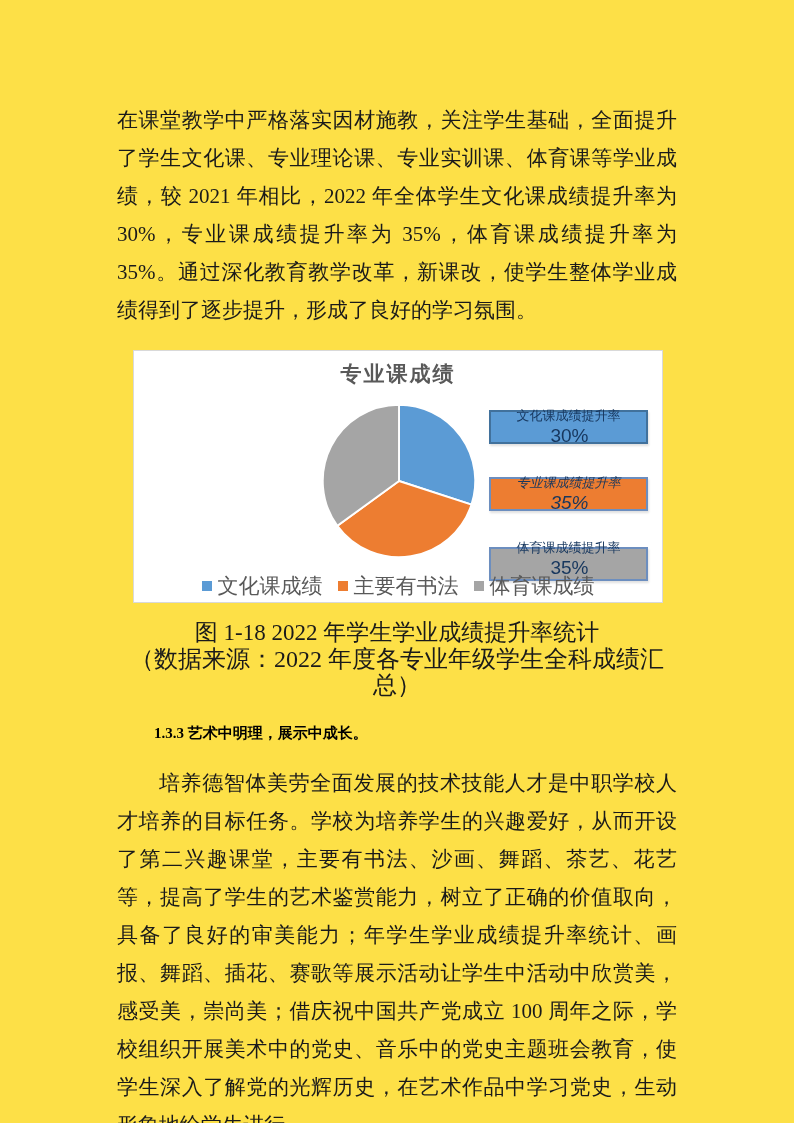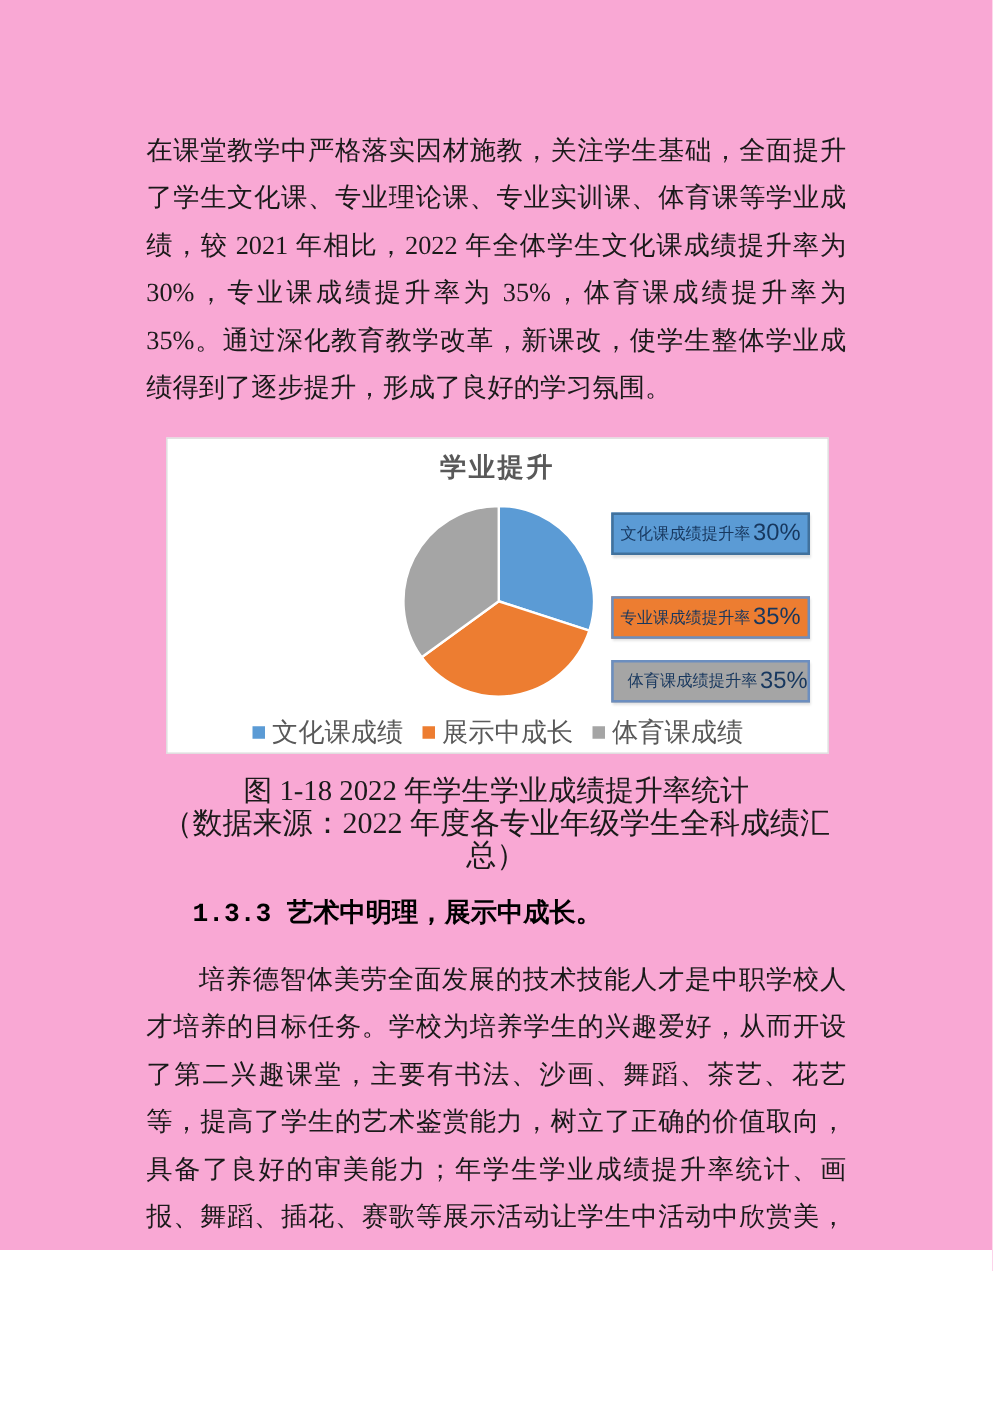--- a/index.html
+++ b/index.html
@@ -1,20 +1,20 @@
 <!DOCTYPE html>
 <html lang="zh"><head>
 <meta charset="utf-8">
 <style>
   html, body { margin: 0; padding: 0; background: #ffffff; }
   .page {
     position: relative;
     width: 794px;
-    height: 1000px;
-    background: #f9a8d4;
+    height: 1123px;
+    background: #fde047;
     overflow: hidden;
     font-family: "Liberation Serif", "DejaVu Serif", serif;
     color: #1a1a1a;
   }
   .content { padding: 0 117px; }
   .body-text {
     font-size: 21px;
     line-height: 38px;
     text-align: justify;
     margin: 0;
@@ -58,23 +58,24 @@
     width: 159px;
   }
   .callout {
     box-sizing: border-box;
     height: 34px;
     display: flex;
     align-items: center;
     justify-content: center;
     border: 2px solid #41719c;
     box-shadow: 1px 2px 2px rgba(0,0,0,0.12);
+    flex-direction: column;
   }
   .callout:nth-child(1) { margin-bottom: 33px; }
-  .callout:nth-child(2) { margin-bottom: 17px; }
+  .callout:nth-child(2) { margin-bottom: 36px; font-style: italic; }
   .callout .label {
     font-size: 13px;
     color: #17375e;
     font-family: "Liberation Serif", "DejaVu Serif", serif;
   }
   .callout .value {
     font-size: 19px;
     color: #17375e;
     margin-left: 2px;
     font-family: "Liberation Sans", "DejaVu Sans", sans-serif;
@@ -101,25 +102,25 @@
     font-size: 23px;
     line-height: 27px;
   }
   .figure-source {
     text-align: center;
     font-size: 24px;
     line-height: 26px;
   }
   .section-heading {
     margin: 20px 0 0 0;
-    font-size: 21px;
+    font-size: 15px;
     line-height: 30px;
     font-weight: bold;
     text-indent: 37px;
-    font-family: Liberation Mono, monospace;
+    font-family: Liberation Serif, serif;
     color: #000000;
   }
   .page-number {
     position: absolute;
     top: 1033px;
     left: 0;
     width: 100%;
     text-align: center;
     font-size: 16px;
     color: #1a1a1a;
@@ -127,21 +128,21 @@
 </style>
 </head>
 <body>
 
 <div class="page">
   <div class="content">
 
     <p class="body-text para1">在课堂教学中严格落实因材施教，关注学生基础，全面提升了学生文化课、专业理论课、专业实训课、体育课等学业成绩，较 2021 年相比，2022 年全体学生文化课成绩提升率为 30%，专业课成绩提升率为 35%，体育课成绩提升率为 35%。通过深化教育教学改革，新课改，使学生整体学业成绩得到了逐步提升，形成了良好的学习氛围。</p>
 
     <div class="chart-figure">
-      <div class="chart-title">学业提升</div>
+      <div class="chart-title">专业课成绩</div>
       <svg class="pie-svg" viewBox="-85 -85 170 170">
           <path d="M0,0 L0.00,-80.00 A80,80 0 0 1 76.08,24.72 Z" fill="#5b9bd5" stroke="#ffffff" stroke-width="2"></path>
           <path d="M0,0 L76.08,24.72 A80,80 0 0 1 -64.72,47.02 Z" fill="#ed7d31" stroke="#ffffff" stroke-width="2"></path>
           <path d="M0,0 L-64.72,47.02 A80,80 0 0 1 -0.00,-80.00 Z" fill="#a5a5a5" stroke="#ffffff" stroke-width="2"></path>
         </svg>
       <div class="callouts">
           <div class="callout" style="background: rgb(91, 155, 213); border-color: rgb(65, 113, 156);">
             <span class="label">文化课成绩提升率</span>
             <span class="value">30%</span>
           </div>
@@ -154,21 +155,21 @@
             <span class="value">35%</span>
           </div>
         </div>
       <div class="legend">
           <span class="legend-item">
             <span class="legend-swatch" style="background: rgb(91, 155, 213);"></span>
             <span>文化课成绩</span>
           </span>
           <span class="legend-item">
             <span class="legend-swatch" style="background: rgb(237, 125, 49);"></span>
-            <span>展示中成长</span>
+            <span>主要有书法</span>
           </span>
           <span class="legend-item">
             <span class="legend-swatch" style="background: rgb(165, 165, 165);"></span>
             <span>体育课成绩</span>
           </span>
         </div>
     </div>
 
     <div class="figure-caption">图 1-18  2022 年学生学业成绩提升率统计</div>
     <div class="figure-source">（数据来源：2022 年度各专业年级学生全科成绩汇总）</div>

